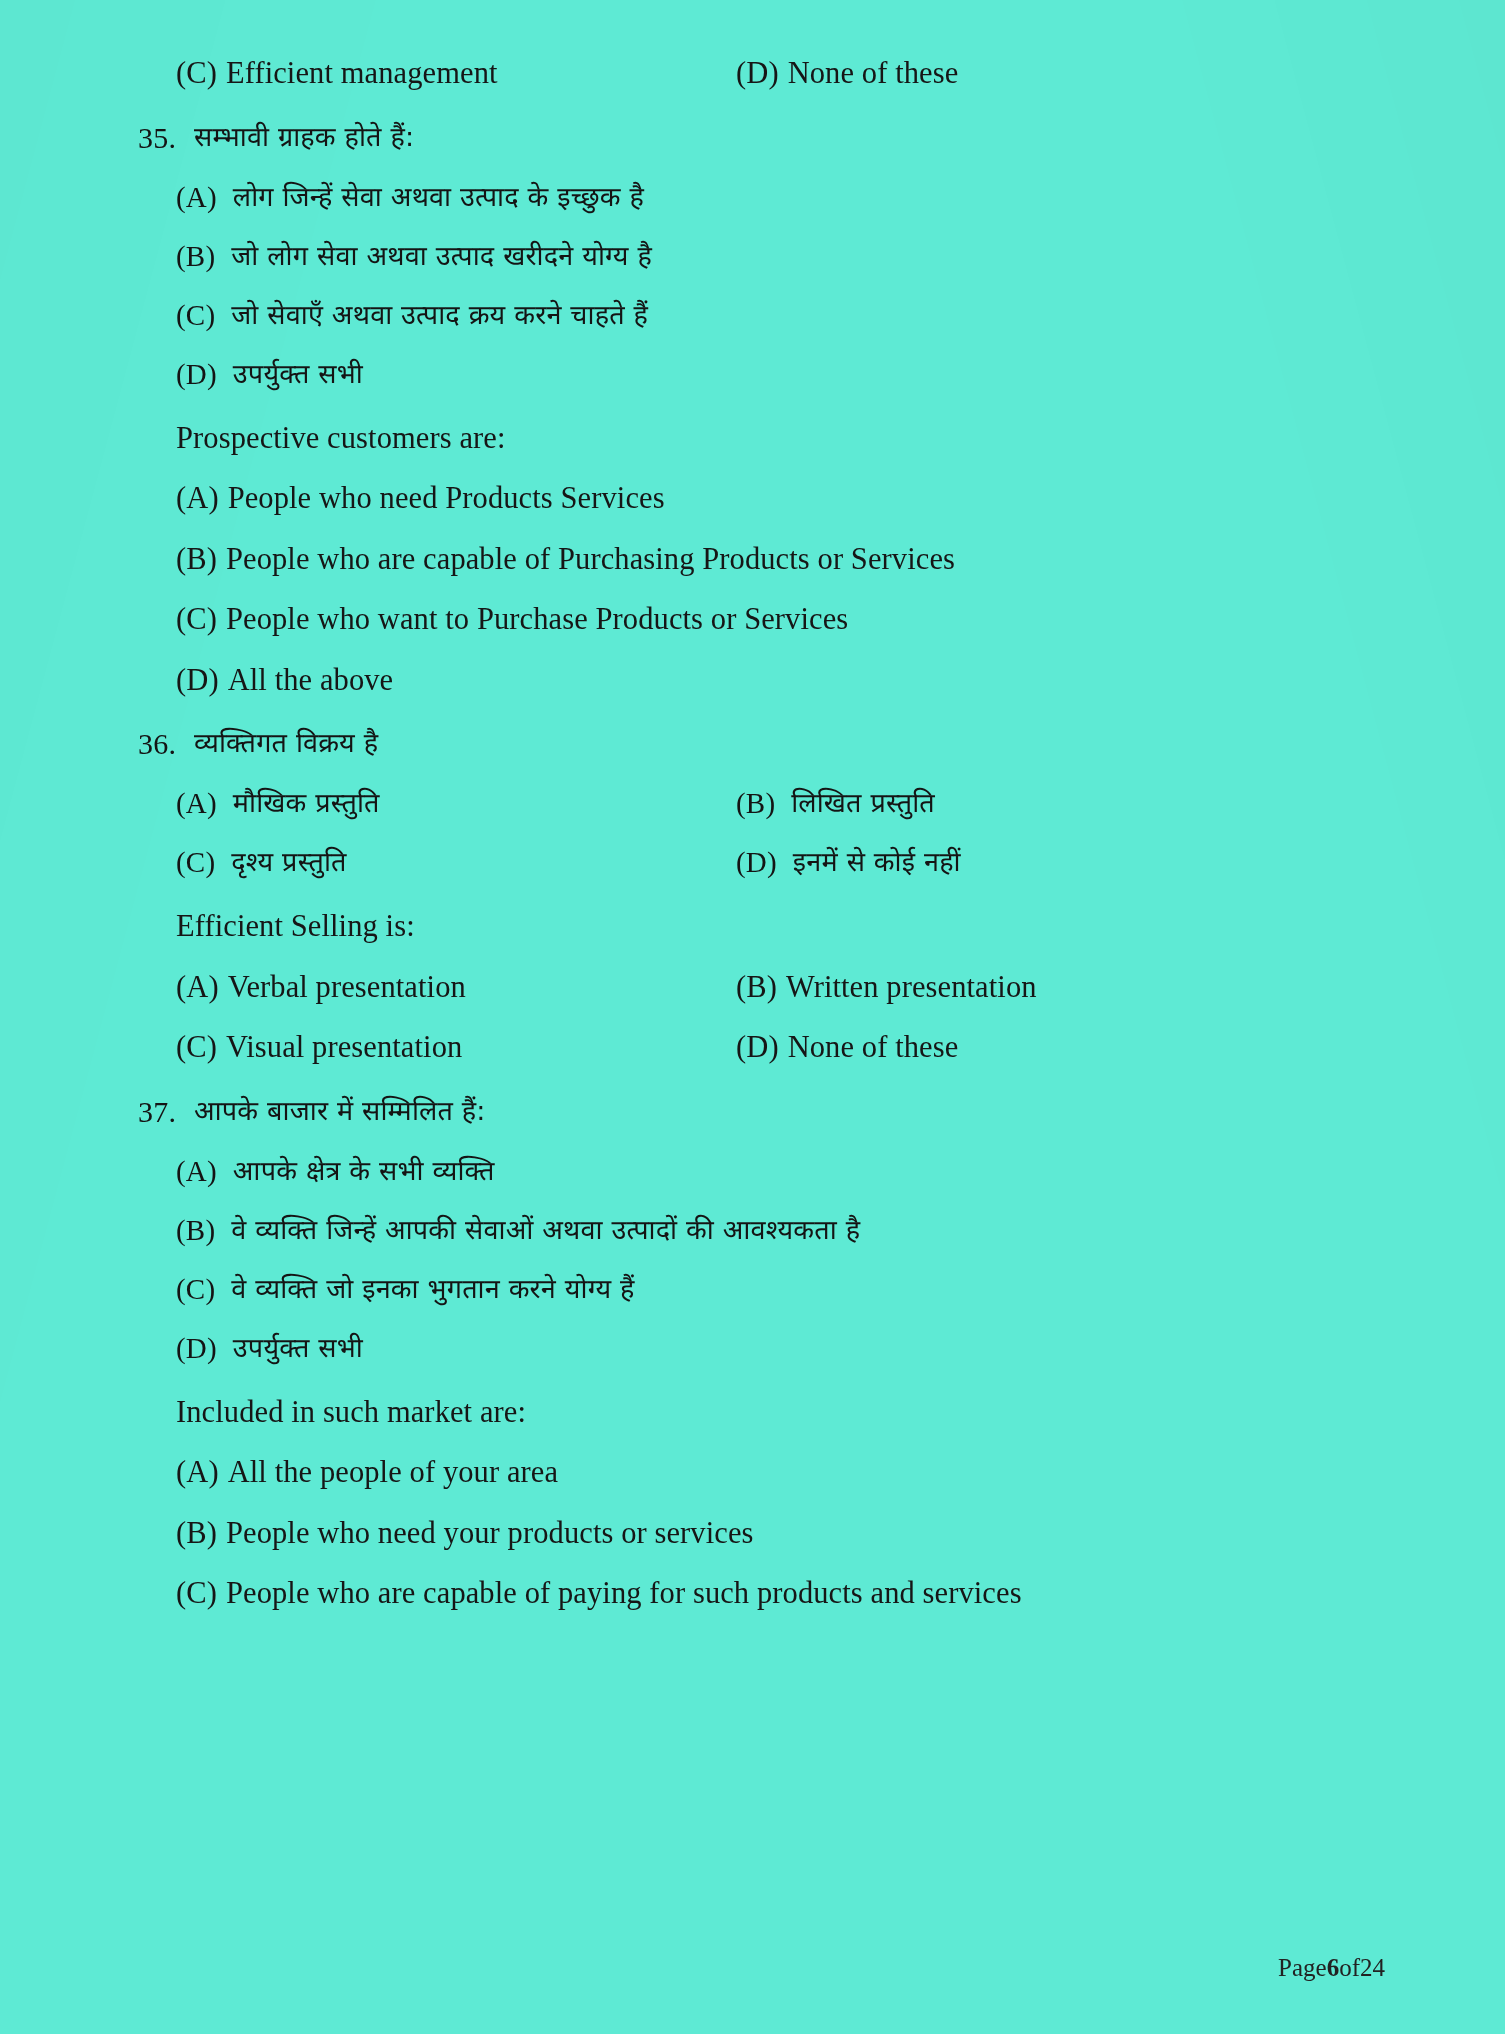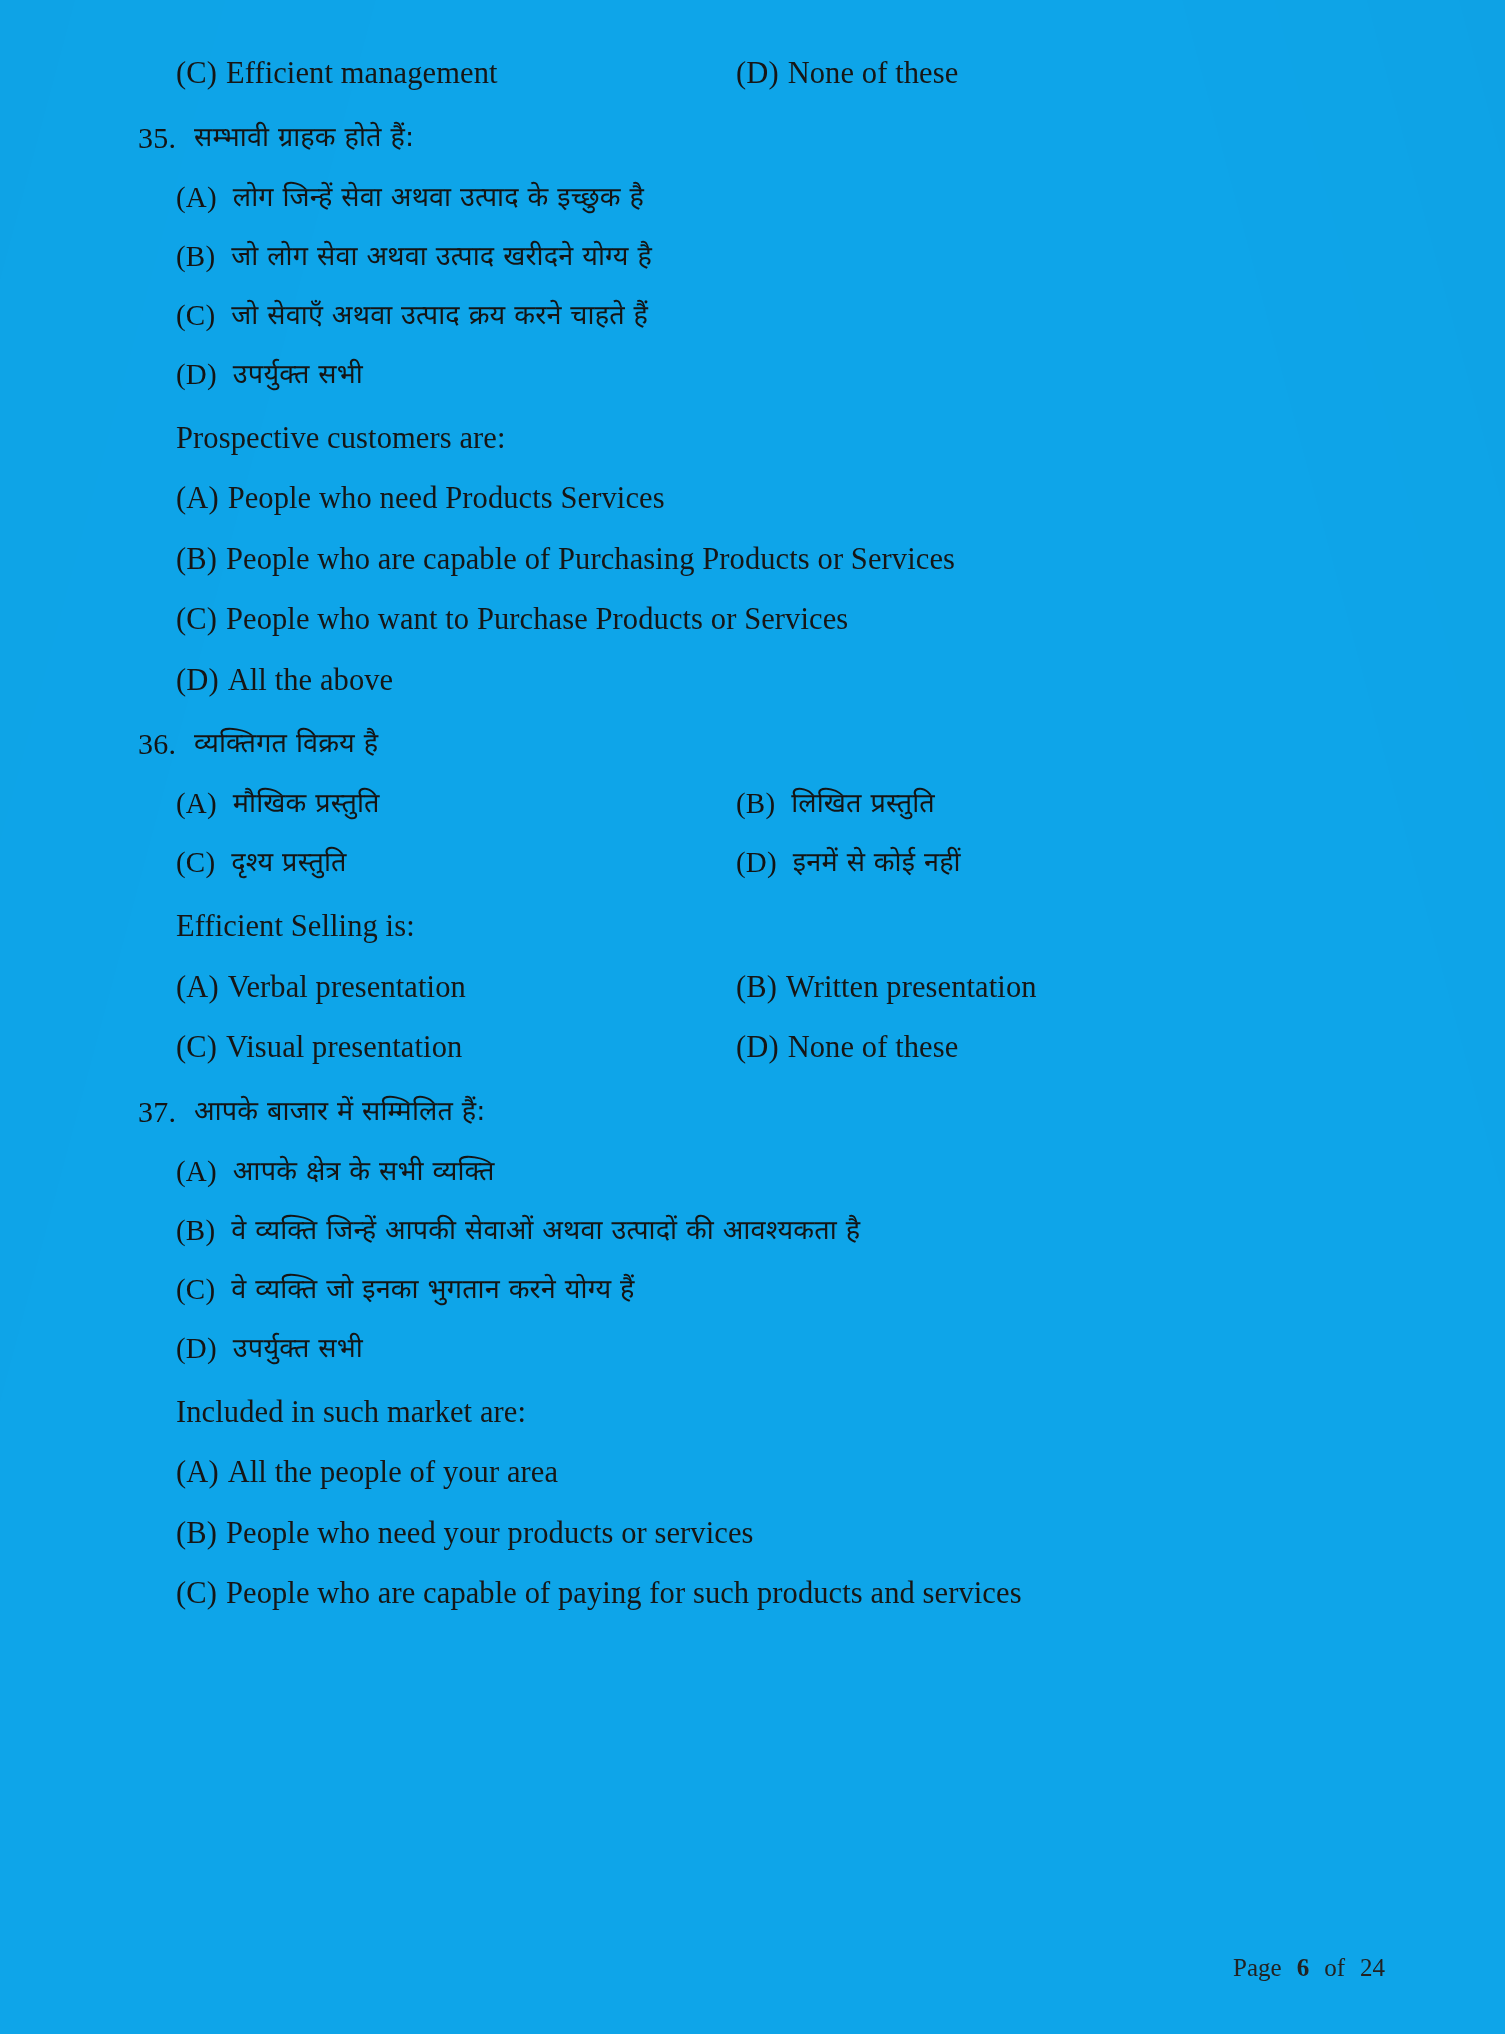--- a/index.html
+++ b/index.html
@@ -14,21 +14,21 @@
     font-family: "Liberation Serif", "DejaVu Serif", serif;
     color: #1a1a1a;
     overflow: hidden;
   }
   .page {
     position: relative;
     width: 1505px;
     height: 2034px;
     box-sizing: border-box;
     padding: 58px 120px 0 120px;
-    background: #0ea5e9;
+    background: #5eead4;
   }
   
   .page::before {
     content: "";
     position: absolute;
     inset: 0;
     pointer-events: none;
     background:
       linear-gradient(105deg, rgba(0,0,0,0.012) 0%, rgba(0,0,0,0) 22%),
       linear-gradient(255deg, rgba(0,0,0,0.016) 0%, rgba(0,0,0,0) 18%);
@@ -106,21 +106,21 @@
   
   .footer {
     position: absolute;
     right: 120px;
     bottom: 52px;
     font-family: "Liberation Serif", "DejaVu Serif", serif;
     font-size: 25px;
     color: #222;
     display: flex;
     align-items: baseline;
-    gap: 15px;
+    gap: 0;
   }
   .footer .pg-strong { font-weight: bold; }
 </style>
 </head>
 <body>
 
 <div class="page">
 
   <div class="opt-row en ind-opt sp-first">
     <div class="opt-col left">

